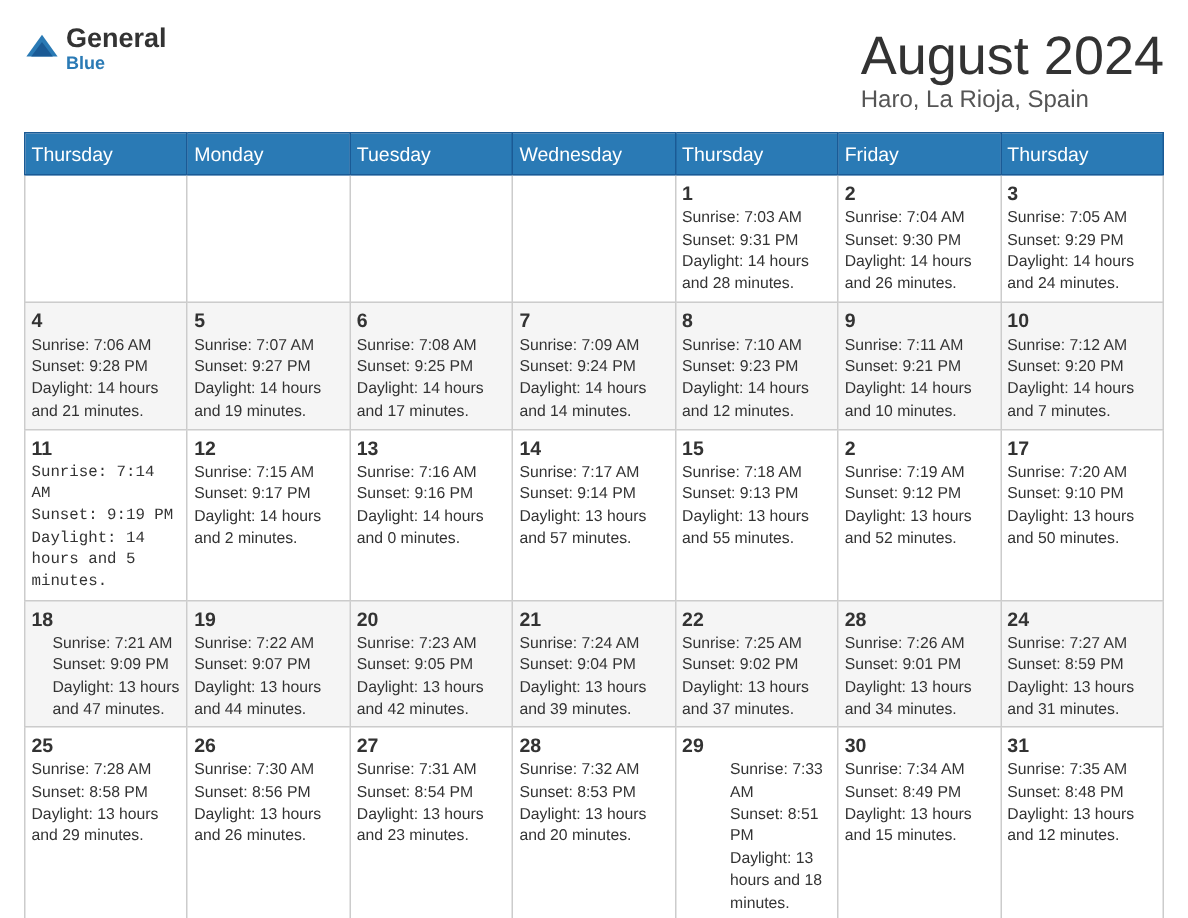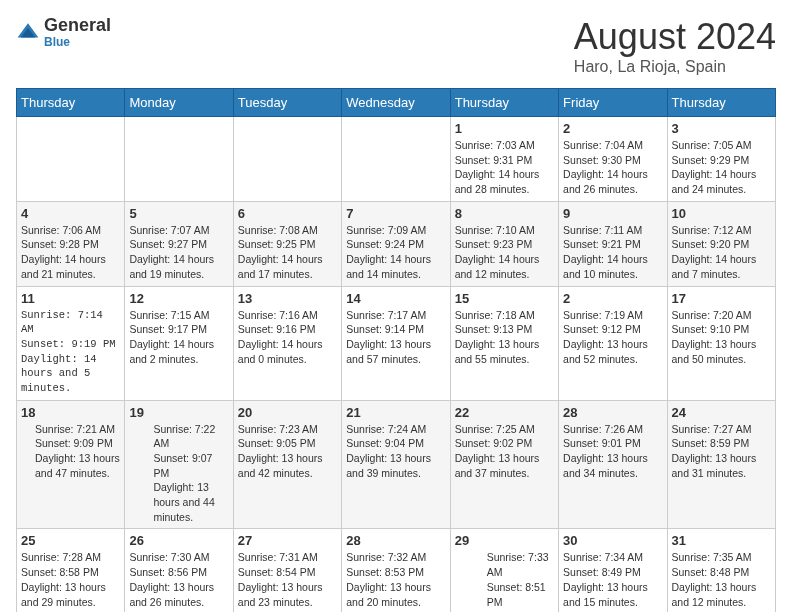--- a/index.html
+++ b/index.html
@@ -258,21 +258,21 @@
       </tr>
       <tr>
         <td>
           <span class="day-number">18</span>
           <div class="day-info" style="white-space: pre-line; margin-left: 14px;">Sunrise: 7:21 AM
 Sunset: 9:09 PM
 Daylight: 13 hours and 47 minutes.</div>
         </td>
         <td>
           <span class="day-number">19</span>
-          <div class="day-info" style="white-space: pre-line; margin-left: 24px;">Sunrise: 7:22 AM
+          <div class="day-info" style="white-space: pre-line;">Sunrise: 7:22 AM
 Sunset: 9:07 PM
 Daylight: 13 hours and 44 minutes.</div>
         </td>
         <td>
           <span class="day-number">20</span>
           <div class="day-info" style="white-space: pre-line;">Sunrise: 7:23 AM
 Sunset: 9:05 PM
 Daylight: 13 hours and 42 minutes.</div>
         </td>
         <td>

